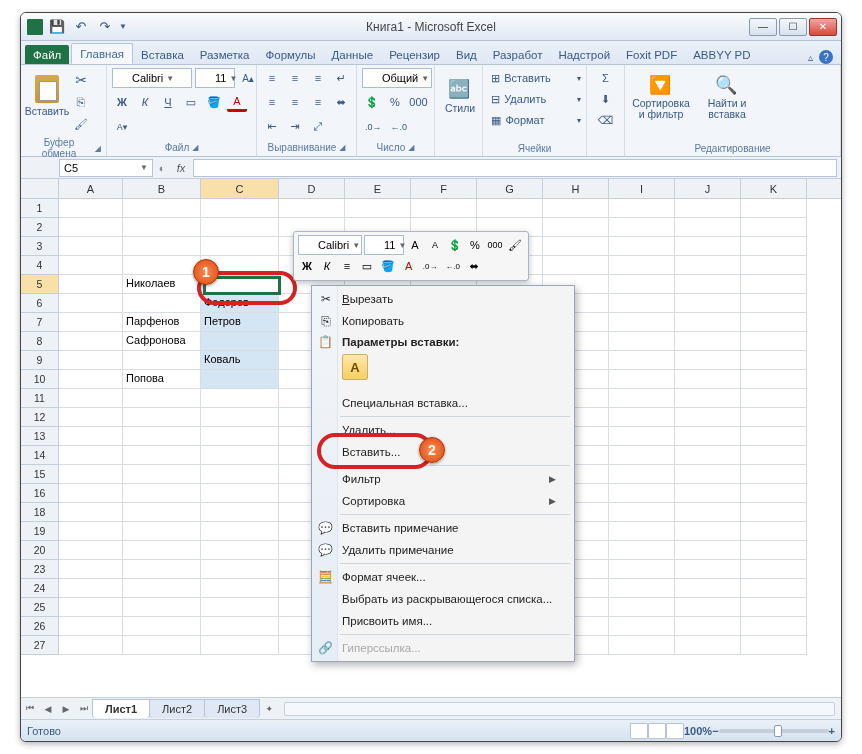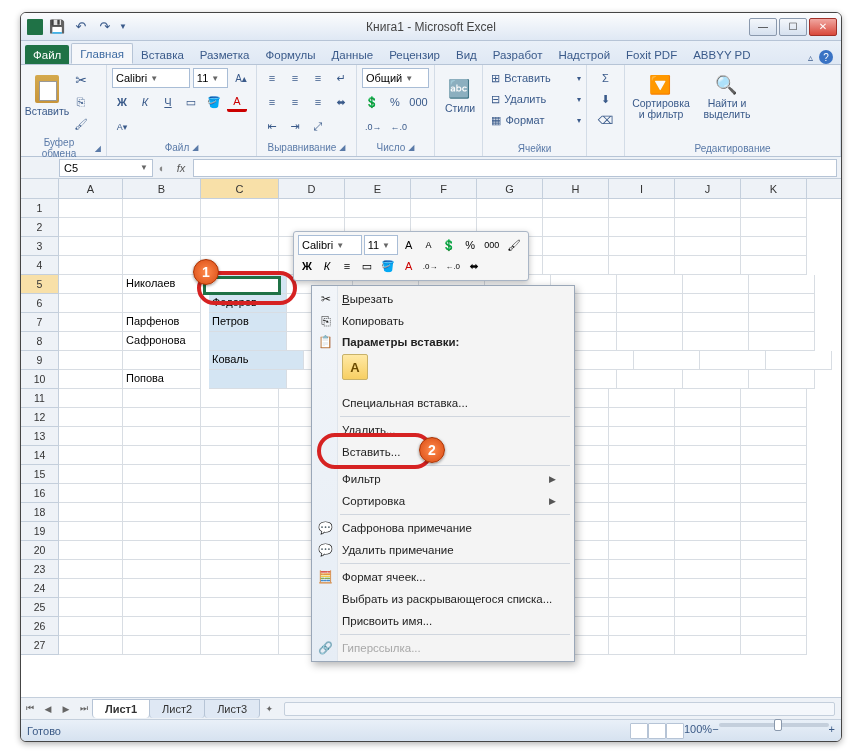--- a/index.html
+++ b/index.html
@@ -26,21 +26,21 @@
 .help-ico { width:14px;height:14px;border-radius:50%;background:#3a73c4;color:#fff;font-size:10px;display:flex;align-items:center;justify-content:center; }
 
 
 .ribbon { height: 92px; background:#f2f5f9; border-bottom: 1px solid #b6c4d6; display:flex; }
 .rgroup { border-right:1px solid #d3dce7; padding:3px 5px 1px; display:flex; flex-direction:column; justify-content:space-between; }
 .rgrp-label { font-size: 10px; color:#5a7aa8; text-align:center; height:14px; display:flex; align-items:center; justify-content:center; gap:3px; }
 .rgrp-label .dlg { font-size:8px; color:#5a7aa8; }
 .rg-row { display:flex; align-items:center; gap:3px; }
 .rb-btn { height:20px; min-width:20px; padding:0 3px; display:flex; align-items:center; justify-content:center; font-size:11px; color:#3a5a8a; border-radius:2px; }
 .rb-big { height:56px; width:42px; flex-direction:column; font-size:10.5px; color:#3a5a8a; gap:2px;}
-.combo { height:20px; border:1px solid #a9bdd6; background:#fff; font-size:11px; display:flex; align-items:center; padding:0 3px; gap:3px; }
+.combo { height:20px; border:1px solid #a9bdd6; background:#fff; font-size:11px; display:flex; align-items:center; padding:0 19px; gap:3px; }
 .combo .dd { font-size:8px; color:#666; }
 .paste-ico { width:24px;height:28px;background:linear-gradient(#d4a94d,#c8953a);border-radius:2px; position:relative;}
 .paste-ico::after{content:"";position:absolute;left:4px;top:6px;width:16px;height:18px;background:#fff;border:1px solid #999;}
 .scissors { font-size:14px; }
 
 
 .fml { height:22px; display:flex; align-items:center; border-bottom:1px solid #c4cfdc; background:#eef2f7; font-size:11px; }
 .name-box { width:94px; border:1px solid #b6c4d6; background:#fff; margin:0 2px 0 38px; padding:2px 4px; display:flex; justify-content:space-between; align-items:center;}
 .name-box .dd { font-size:8px; color:#666; }
 .fx-lbl { width:24px; text-align:center; font-style:italic; color:#555; }
@@ -52,21 +52,21 @@
 .ch { border-right:1px solid #c4cfdc; display:flex; align-items:center; justify-content:center; }
 .ch.sel { background:#f8e0a8; }
 
 
 .gridwrap { flex:1; position:relative; overflow:hidden; background:#fff;}
 .grid { position:absolute; inset:0; }
 .row { display:flex; height:19px; }
 .rh { width:38px; border-right:1px solid #c4cfdc; border-bottom:1px solid #c4cfdc; background:#eef2f7; font-size:10.5px; display:flex; align-items:center; justify-content:center; color:#333;}
 .rh.sel { background:#f8e0a8; }
 .cell { border-right:1px solid #d8dde3; border-bottom:1px solid #d8dde3; font-size:11px; padding:2px 3px; overflow:hidden; white-space:nowrap; }
-.cell.hl { background:#d4e5f3;margin-left:8px; }
+.cell.hl { background:#d4e5f3; }
 
 
 .sel-rect { position:absolute; border:3px solid #1f7246; background:#fff; }
 .callout { position:absolute; width:26px;height:26px;border-radius:50%;background:radial-gradient(#ff8a4d,#d84a12); color:#fff; font-weight:bold; display:flex;align-items:center;justify-content:center; font-size:14px; box-shadow:0 1px 3px rgba(0,0,0,0.4); border:1px solid #a83000;}
 .red-oval { position:absolute; border:4px solid #d62222; border-radius:18px; pointer-events:none;}
 
 
 .minitb { position:absolute; background:#f6f6f6; border:1px solid #aab6c6; border-radius:3px; padding:3px 4px; box-shadow:0 2px 6px rgba(0,0,0,0.25); font-size:11px; }
 .minitb .rg-row { gap:2px; margin-bottom:2px;}
 .mt-btn { height:18px;min-width:18px;padding:0 3px;display:flex;align-items:center;justify-content:center;font-size:11px;border-radius:2px;}
@@ -84,21 +84,21 @@
 .paste-opt .pbtn { width:26px;height:26px;border:1px solid #c8b26a;background:linear-gradient(#ffe9a5,#f7cf63);border-radius:2px;display:flex;align-items:center;justify-content:center;font-weight:bold;font-size:13px;color:#6b4b00;}
 
 
 .sheetbar { height:22px; display:flex; align-items:center; background:#eef2f7; border-top:1px solid #c4cfdc; font-size:11px;}
 .nav-ar { width:18px; text-align:center; color:#666; font-size:9px; }
 .stab { padding:3px 12px; background:#fff; border:1px solid #b6c4d6; border-bottom:none; border-radius:0 0 4px 4px; margin-left:-1px; color:#333;}
 .stab.active { background:#fff; font-weight:bold;}
 .stab.inact { background:#dfe8f4;}
 .hsb { flex:1; margin:0 6px; height:14px; border:1px solid #c4cfdc; background:#f4f7fb; border-radius:2px;}
 .statbar { height:22px; background:linear-gradient(#e9f0f8,#d6e2f0); display:flex; align-items:center; font-size:11px; color:#3b5a86; padding:0 6px; border-top:1px solid #c4cfdc;}
-.statbar .right { margin-left:auto; display:flex; }
+.statbar .right { margin-left:auto; display:flex; align-items:center; font-weight:bold;}
 .zoom-track { width:110px;height:4px;background:#c4cfdc;border-radius:2px;position:relative;}
 .zoom-thumb { position:absolute;left:50%;top:-4px;width:8px;height:12px;background:#fff;border:1px solid #8a99ad;border-radius:2px;}
 .vbtn { width:18px;height:16px;border:1px solid #b6c4d6;background:#fff;border-radius:1px;}
 
 .under { text-decoration: underline; text-decoration-skip-ink: none; }
 </style>
 </head>
 <body>
 
 <div class="outer">
@@ -280,21 +280,21 @@
     </div>
 
     <div class="rgroup" style="flex:1;">
       <div class="rg-row" style="height:58px;gap:6px;">
         <div class="rb-btn rb-big" style="width:62px;">
           <span style="font-size:18px;">🔽</span>
           <span style="text-align:center;line-height:11px;">Сортировка и фильтр</span>
         </div>
         <div class="rb-btn rb-big" style="width:58px;">
           <span style="font-size:18px;">🔍</span>
-          <span style="text-align:center;line-height:11px;">Найти и выделить</span>
+          <span style="text-align:center;line-height:11px;">Найти и вставка</span>
         </div>
       </div>
       <div class="rgrp-label">
           <span>Редактирование</span>
         </div>
     </div>
   </div>
 
   <div class="fml">
     <div class="name-box">
@@ -434,21 +434,21 @@
           <div class="cell" style="width: 66px;"></div>
           <div class="cell" style="width: 66px;"></div>
           <div class="cell" style="width: 66px;"></div>
           <div class="cell" style="width: 66px;"></div>
           <div class="cell" style="width: 66px;"></div>
         </div>
         <div class="row">
           <div class="rh">9</div>
           <div class="cell" style="width: 64px;"></div>
           <div class="cell" style="width: 78px;"></div>
-          <div class="cell hl" style="width: 95px;">Коваль</div>
+          <div class="cell hl" style="width: 78px;">Коваль</div>
           <div class="cell" style="width: 66px;"></div>
           <div class="cell" style="width: 66px;"></div>
           <div class="cell" style="width: 66px;"></div>
           <div class="cell" style="width: 66px;"></div>
           <div class="cell" style="width: 66px;"></div>
           <div class="cell" style="width: 66px;"></div>
           <div class="cell" style="width: 66px;"></div>
           <div class="cell" style="width: 66px;"></div>
         </div>
         <div class="row">
@@ -734,21 +734,21 @@
             <span>Фильтр</span>
             <span class="arr">▶</span>
           </div>
         <div class="ctx-item">
             <span>Сортировка</span>
             <span class="arr">▶</span>
           </div>
         <div class="ctx-sep"></div>
         <div class="ctx-item">
             <span class="ctx-ico">💬</span>
-            <span>Сафронова примечание</span>
+            <span>Вставить примечание</span>
           </div>
         <div class="ctx-item">
             <span class="ctx-ico">💬</span>
             <span>Удалить примечание</span>
           </div>
         <div class="ctx-sep"></div>
         <div class="ctx-item">
             <span class="ctx-ico">🧮</span>
             <span>Формат ячеек...</span>
           </div>

